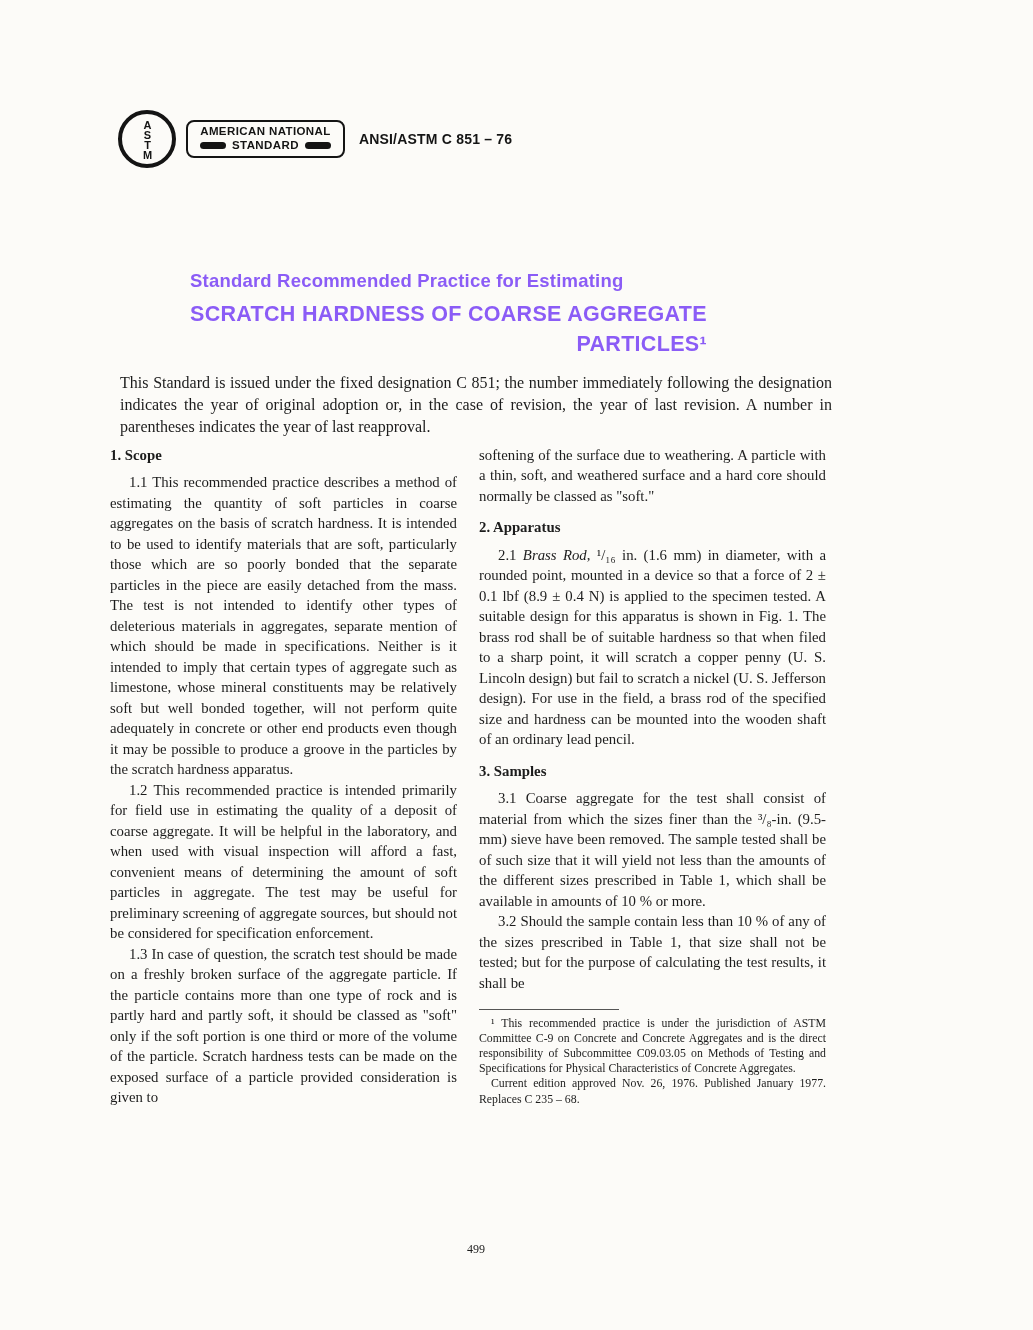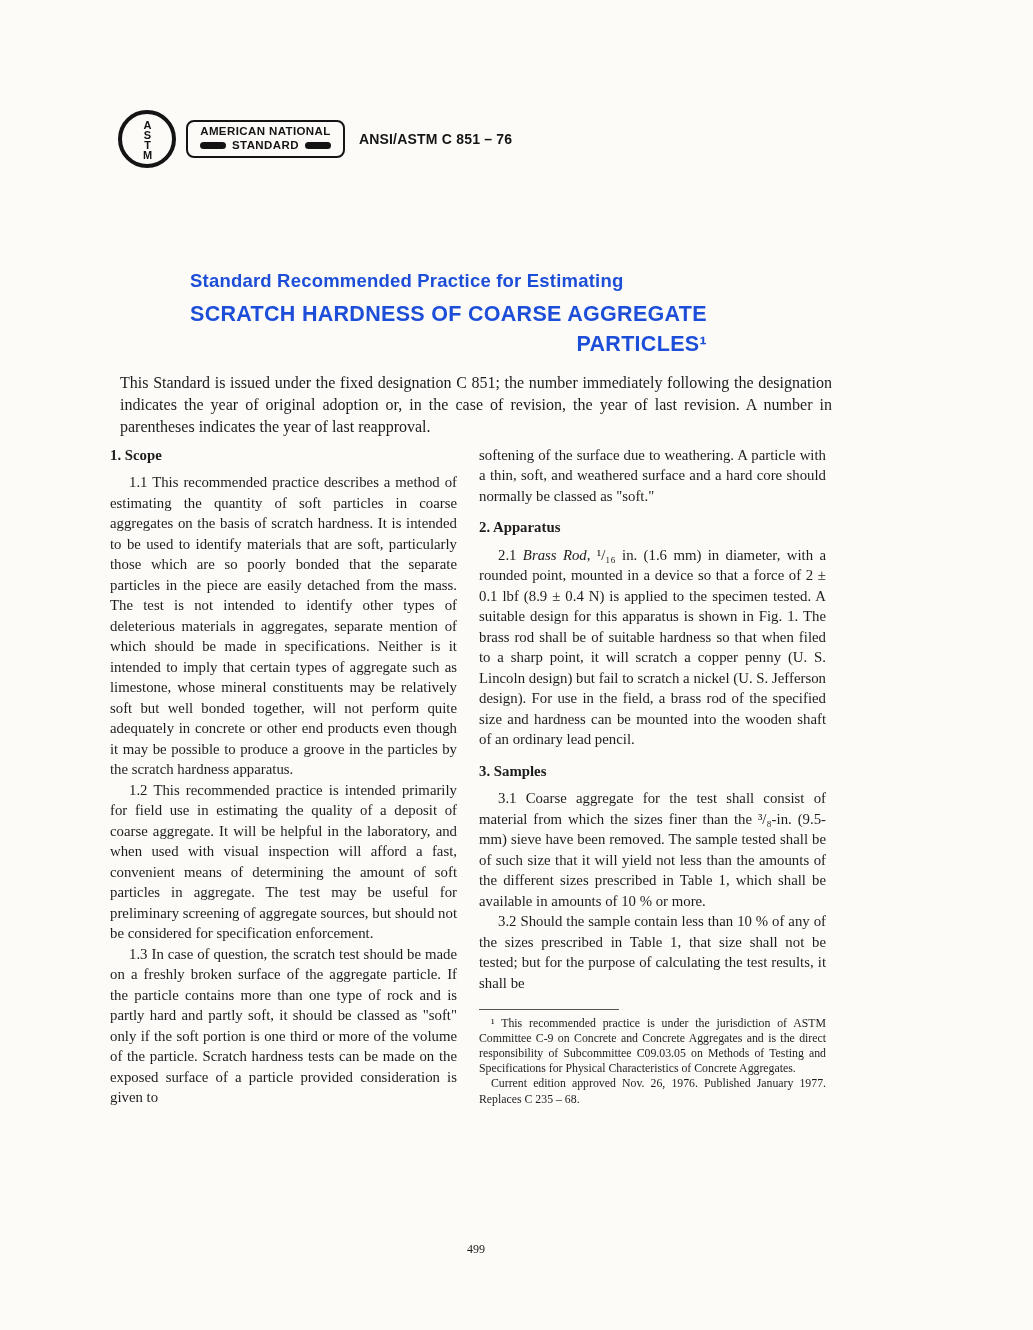--- a/index.html
+++ b/index.html
@@ -82,21 +82,21 @@
     color: #141414;
     margin-left: 4px;
   }
 
   
   .title-block {
     position: absolute;
     left: 190px; top: 270px;
     font-family: "Liberation Sans", sans-serif;
     font-weight: bold;
-    color: #1d4ed8;
+    color: #8b5cf6;
   }
   .title-kicker { font-size: 18.5px; margin-bottom: 8px; letter-spacing: 0.2px; }
   .title-main   { font-size: 21.5px; line-height: 1.38; letter-spacing: 0.3px; text-align: right; }
 
   
   .issuance {
     position: absolute;
     left: 120px; top: 372px;
     width: 712px;
     font-size: 16px;

